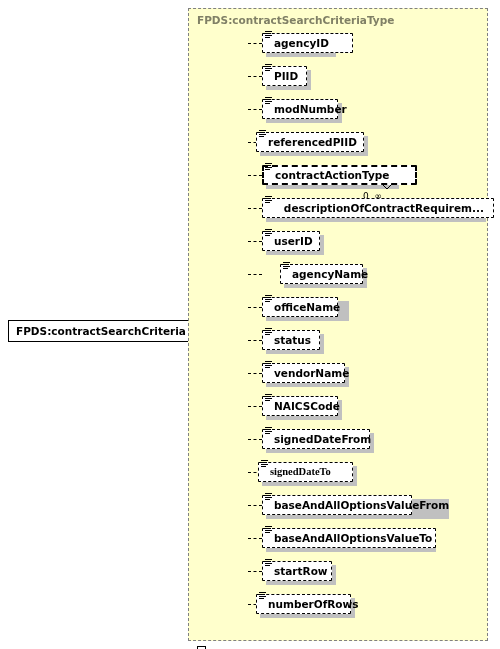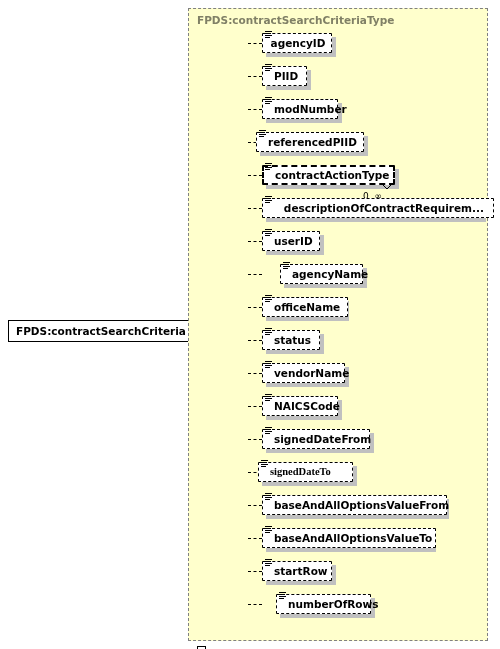--- a/index.html
+++ b/index.html
@@ -242,21 +242,21 @@
 <div class="dash-v" id="child-bus" style="left: 248px; top: 43px; height: 561px;"></div>
 
 <div id="type-panel">
   <div id="type-panel-title">FPDS:contractSearchCriteriaType</div>
 </div>
 
 <div id="children-layer">
     <div class="dash-h" style="left: 248px; top: 43px; width: 14px;"></div>
     <div class="elem" style="left: 262px; top: 33px; width: 70px;">
       <div class="elem-shadow" style="width: 70px;"></div>
-      <div class="elem-box" style="width: 70px; justify-content: center;">
+      <div class="elem-box" style="width: 91px;">
         <span class="elem-label">agencyID</span>
       </div>
       <span class="elem-icon">
         <i></i>
         <i></i>
         <i></i>
         <i></i>
       </span>
     </div>
     <div class="dash-h" style="left: 248px; top: 76px; width: 14px;"></div>
@@ -294,21 +294,21 @@
       <span class="elem-icon">
         <i></i>
         <i></i>
         <i></i>
         <i></i>
       </span>
     </div>
     <div class="dash-h" style="left: 248px; top: 175px; width: 14px;"></div>
     <div class="elem repeat" style="left: 262px; top: 165px; width: 133px;">
       <div class="elem-shadow" style="width: 133px;"></div>
-      <div class="elem-box" style="width: 133px; text-align: right;">
+      <div class="elem-box" style="width: 155px; text-align: right;">
         <span class="elem-label">contractActionType</span>
       </div>
       <span class="elem-icon">
         <i></i>
         <i></i>
         <i></i>
         <i></i>
       </span>
     </div>
     <div class="cardinality" style="left: 363px; top: 191px;">0..∞</div>
@@ -350,21 +350,21 @@
       <span class="elem-icon">
         <i></i>
         <i></i>
         <i></i>
         <i></i>
       </span>
     </div>
     <div class="dash-h" style="left: 248px; top: 307px; width: 14px;"></div>
     <div class="elem" style="left: 262px; top: 297px; width: 83px;">
       <div class="elem-shadow" style="width: 83px;"></div>
-      <div class="elem-box" style="width: 86px; text-align: center;">
+      <div class="elem-box" style="width: 76px; text-align: center;">
         <span class="elem-label">officeName</span>
       </div>
       <span class="elem-icon">
         <i></i>
         <i></i>
         <i></i>
         <i></i>
       </span>
     </div>
     <div class="dash-h" style="left: 248px; top: 340px; width: 14px;"></div>
@@ -428,21 +428,21 @@
       <span class="elem-icon">
         <i></i>
         <i></i>
         <i></i>
         <i></i>
       </span>
     </div>
     <div class="dash-h" style="left: 248px; top: 505px; width: 14px;"></div>
     <div class="elem" style="left: 262px; top: 495px; width: 183px;">
       <div class="elem-shadow" style="width: 183px;"></div>
-      <div class="elem-box" style="width: 185px;">
+      <div class="elem-box" style="width: 150px;">
         <span class="elem-label">baseAndAllOptionsValueFrom</span>
       </div>
       <span class="elem-icon">
         <i></i>
         <i></i>
         <i></i>
         <i></i>
       </span>
     </div>
     <div class="dash-h" style="left: 248px; top: 538px; width: 14px;"></div>
@@ -465,21 +465,21 @@
         <span class="elem-label">startRow</span>
       </div>
       <span class="elem-icon">
         <i></i>
         <i></i>
         <i></i>
         <i></i>
       </span>
     </div>
     <div class="dash-h" style="left: 248px; top: 604px; width: 14px;"></div>
-    <div class="elem" style="left: 276px; top: 594px; width: 96px;">
+    <div class="elem" style="left: 256px; top: 594px; width: 96px;">
       <div class="elem-shadow" style="width: 95px;"></div>
       <div class="elem-box" style="width: 95px;">
         <span class="elem-label">numberOfRows</span>
       </div>
       <span class="elem-icon">
         <i></i>
         <i></i>
         <i></i>
         <i></i>
       </span>

